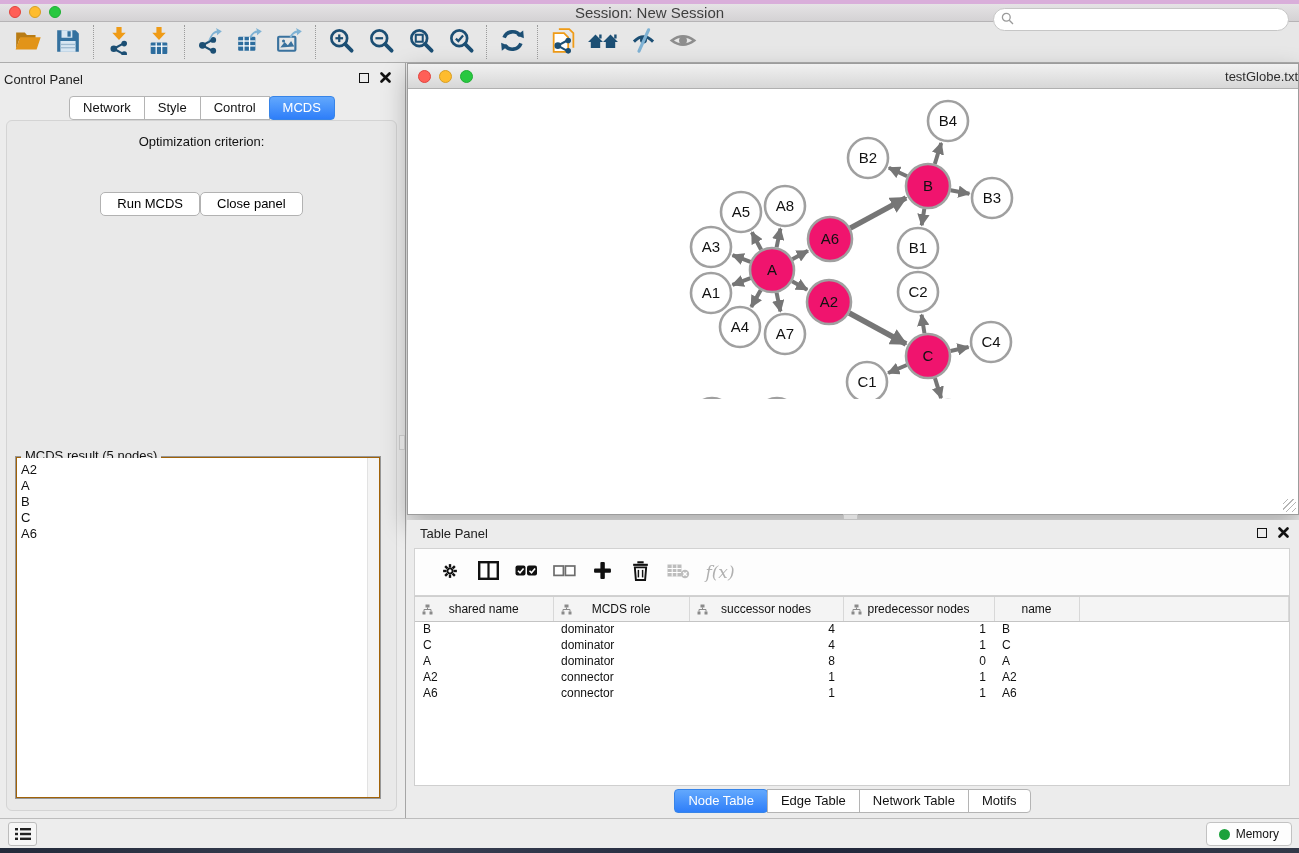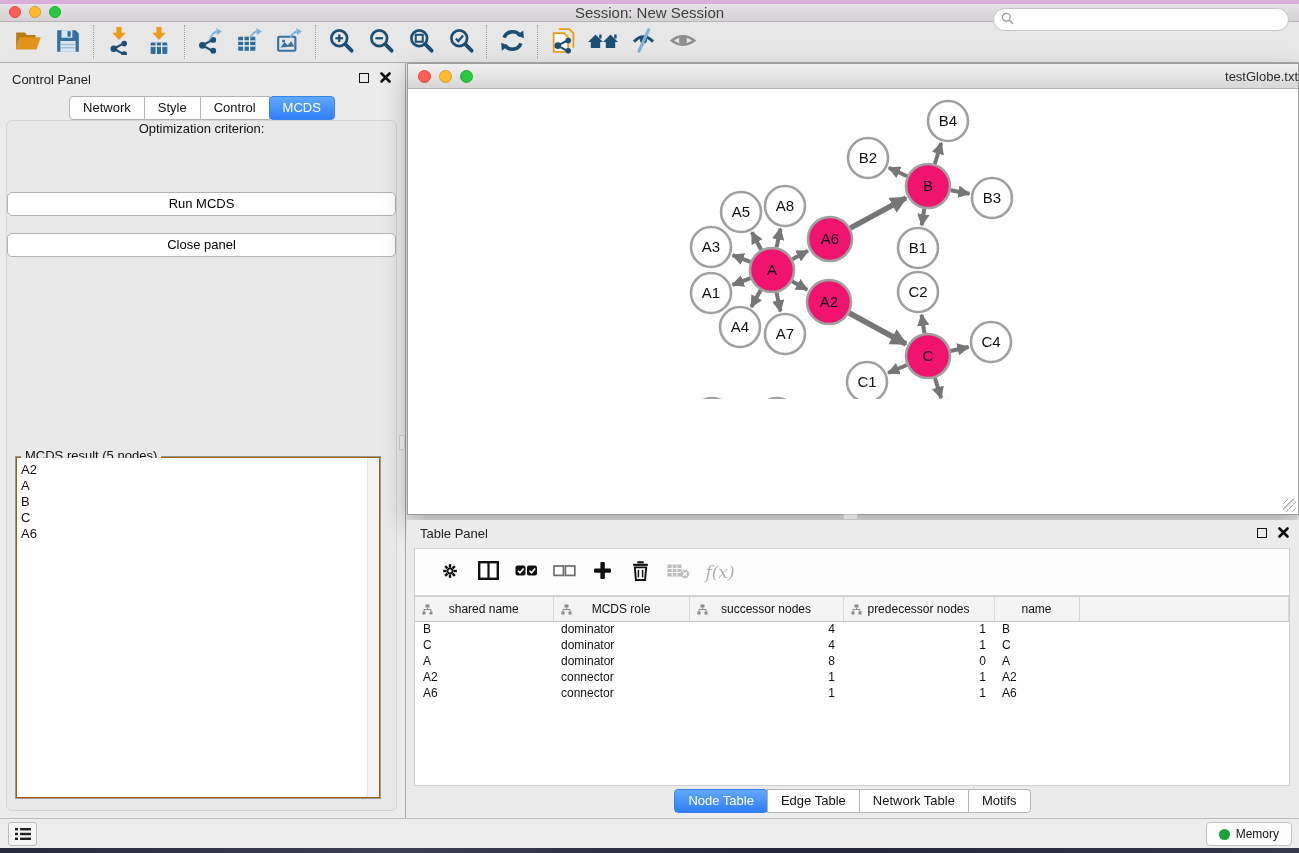--- a/index.html
+++ b/index.html
@@ -29,43 +29,43 @@
   .tool-sep{ width:0; height:34px; border-left:1px dotted #9b9b9b; margin:0 5px;}
   .search-wrap{ position:absolute; right:10px; top:8px; width:296px; height:23px;
     background:#fff; border:1px solid #c6c6c6; border-radius:12px; display:flex; align-items:center;
     padding-left:7px; gap:4px;}
   .search-wrap input{ border:none; outline:none; flex:1; height:18px; font-size:12px;
     font-family:"Liberation Sans",sans-serif; background:transparent;}
   
   .control-panel{ position:absolute; top:63px; left:0; width:406px; bottom:35px;
     background:#ececec; border-right:1px solid #a6a6a6;}
   .panel-head{ position:relative; height:30px;}
-  .panel-title{ position:absolute; left:12px; top:9px; font-size:13px; color:#222;}
+  .panel-title{ position:absolute; left:4px; top:9px; font-size:13px; color:#222;}
   .panel-ctrls{ position:absolute; right:14px; top:9px; display:flex; gap:11px; align-items:center;}
   .float-box{ width:10px; height:10px; border:1.6px solid #111; display:block;}
   .close-x svg{ display:block;}
   .cp-tabs{ position:absolute; top:33px; left:0; right:0; display:flex; justify-content:center; z-index:2;}
   .tab{ font-size:13px; padding:3px 13px 4px; background:#fff; border:1px solid #b4b4b4;
     margin-left:-1px; color:#111; white-space:nowrap;}
   .tab:first-child{ border-radius:4px 0 0 4px;}
   .tab:last-child{ border-radius:0 4px 4px 0;}
   .tab.active{ background:linear-gradient(#62a8fd,#2e7ef9); color:#fff; border-color:#3784e8; border-radius:4px;text-align:right;}
   .cp-body{ position:absolute; left:6px; right:8px; top:57px; bottom:7px;
     background:#e9e9e9; border:1px solid #d4d4d4; border-radius:6px;}
-  .opt-label{ position:absolute; top:0; left:0; right:0; text-align:center; font-size:13px;}
+  .opt-label{ position:absolute; top:13px; left:0; right:0; text-align:center; font-size:13px;}
   .criterion{ position:absolute; left:36px; right:40px; top:36px; height:24px; background:#fff;
     border:1px solid #b2b2b2; border-radius:4px; font-size:13px; display:flex; align-items:center;
     padding-left:9px;}
   .criterion .stepper{ position:absolute; right:2px; top:2px; bottom:2px; width:19px; border-radius:4px;
     background:linear-gradient(#6db0fd,#2d7cf8); display:flex; flex-direction:column;
     align-items:center; justify-content:center; gap:2px;}
   .stepper b{ width:0; height:0; border-left:4px solid transparent; border-right:4px solid transparent; display:block;}
   .stepper .up{ border-bottom:5px solid #fff;}
   .stepper .down{ border-top:5px solid #fff;}
-  .cp-buttons{ position:absolute; top:71px; left:0; right:0; display:flex; justify-content:center; gap:17px;flex-direction:column;}
+  .cp-buttons{ position:absolute; top:71px; left:0; right:0; display:flex; justify-content:center; gap:0;}
   .btn{ background:#fff; border:1px solid #b2b2b2; border-radius:5px; font-size:13px;
     padding:3px 16px 4px; font-family:"Liberation Sans",sans-serif;}
   .result-group{ position:absolute; left:8px; right:15px; top:335px; bottom:11px;
     border:1px solid #979797; background:#a16207;}
   .result-title{ position:absolute; top:-9px; left:5px; background:#e9e9e9; padding:0 4px;
     font-size:13px; color:#111;}
   .result-list{ position:absolute; inset:1px 13px 1px 1px; background:#fff; overflow:hidden;
     padding-top:4px;}
   .result-list div{ font-size:13px; line-height:16px; padding-left:4px;}
   .result-scroll{ position:absolute; top:1px; bottom:1px; right:1px; width:12px; background:#f4f4f4;

